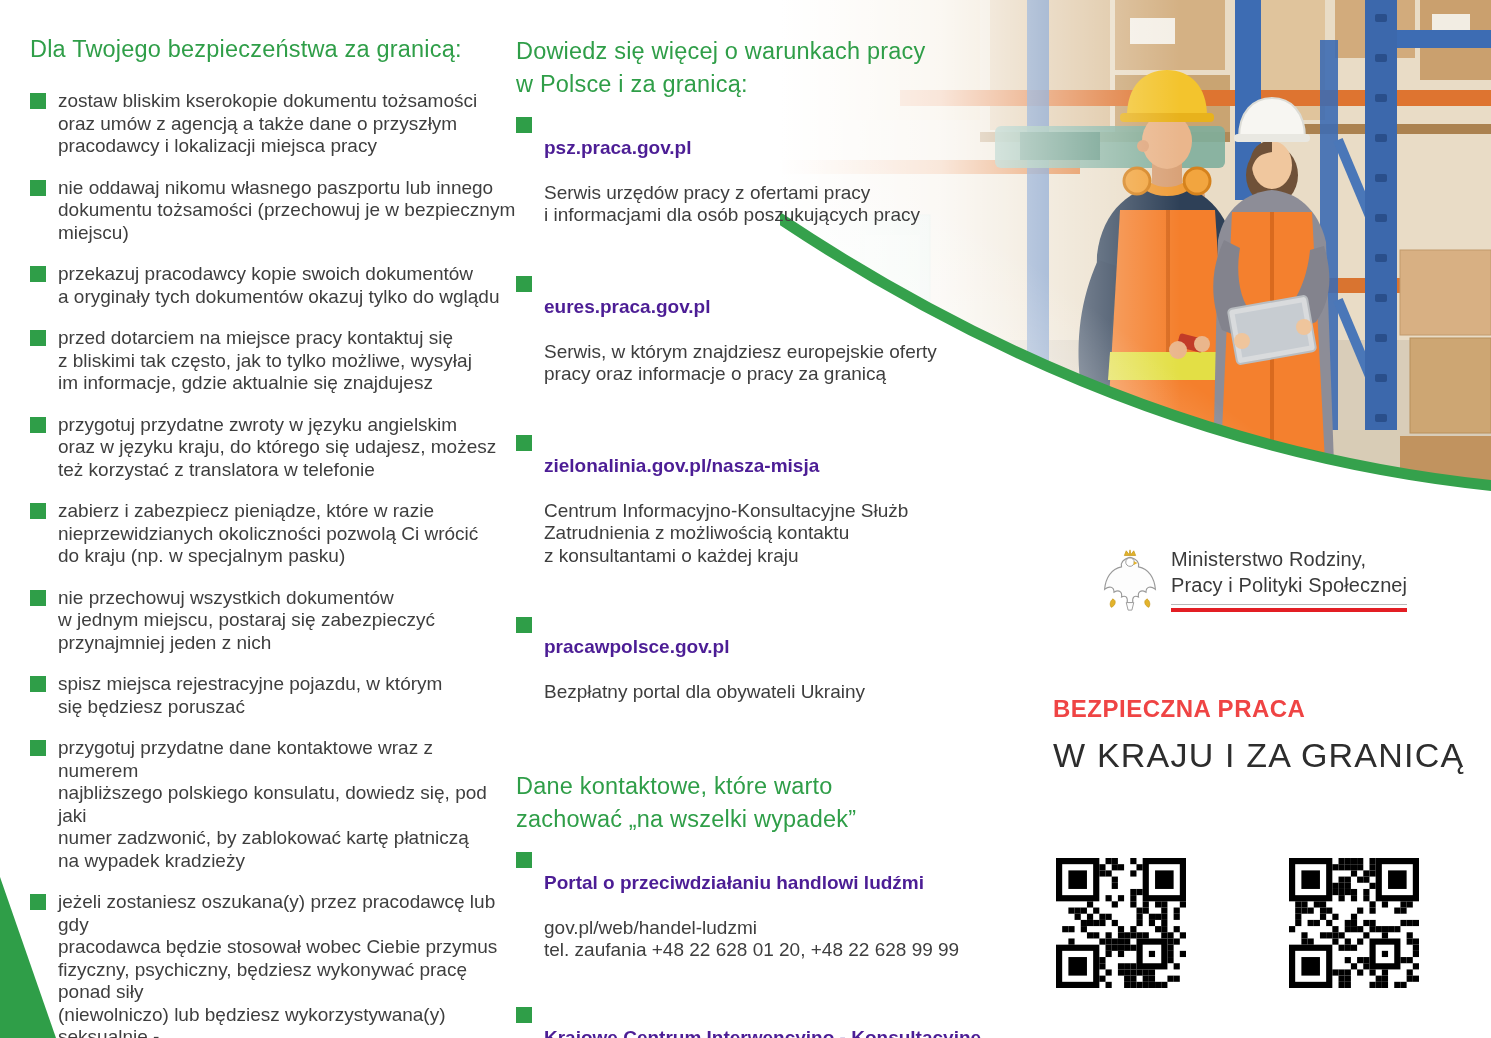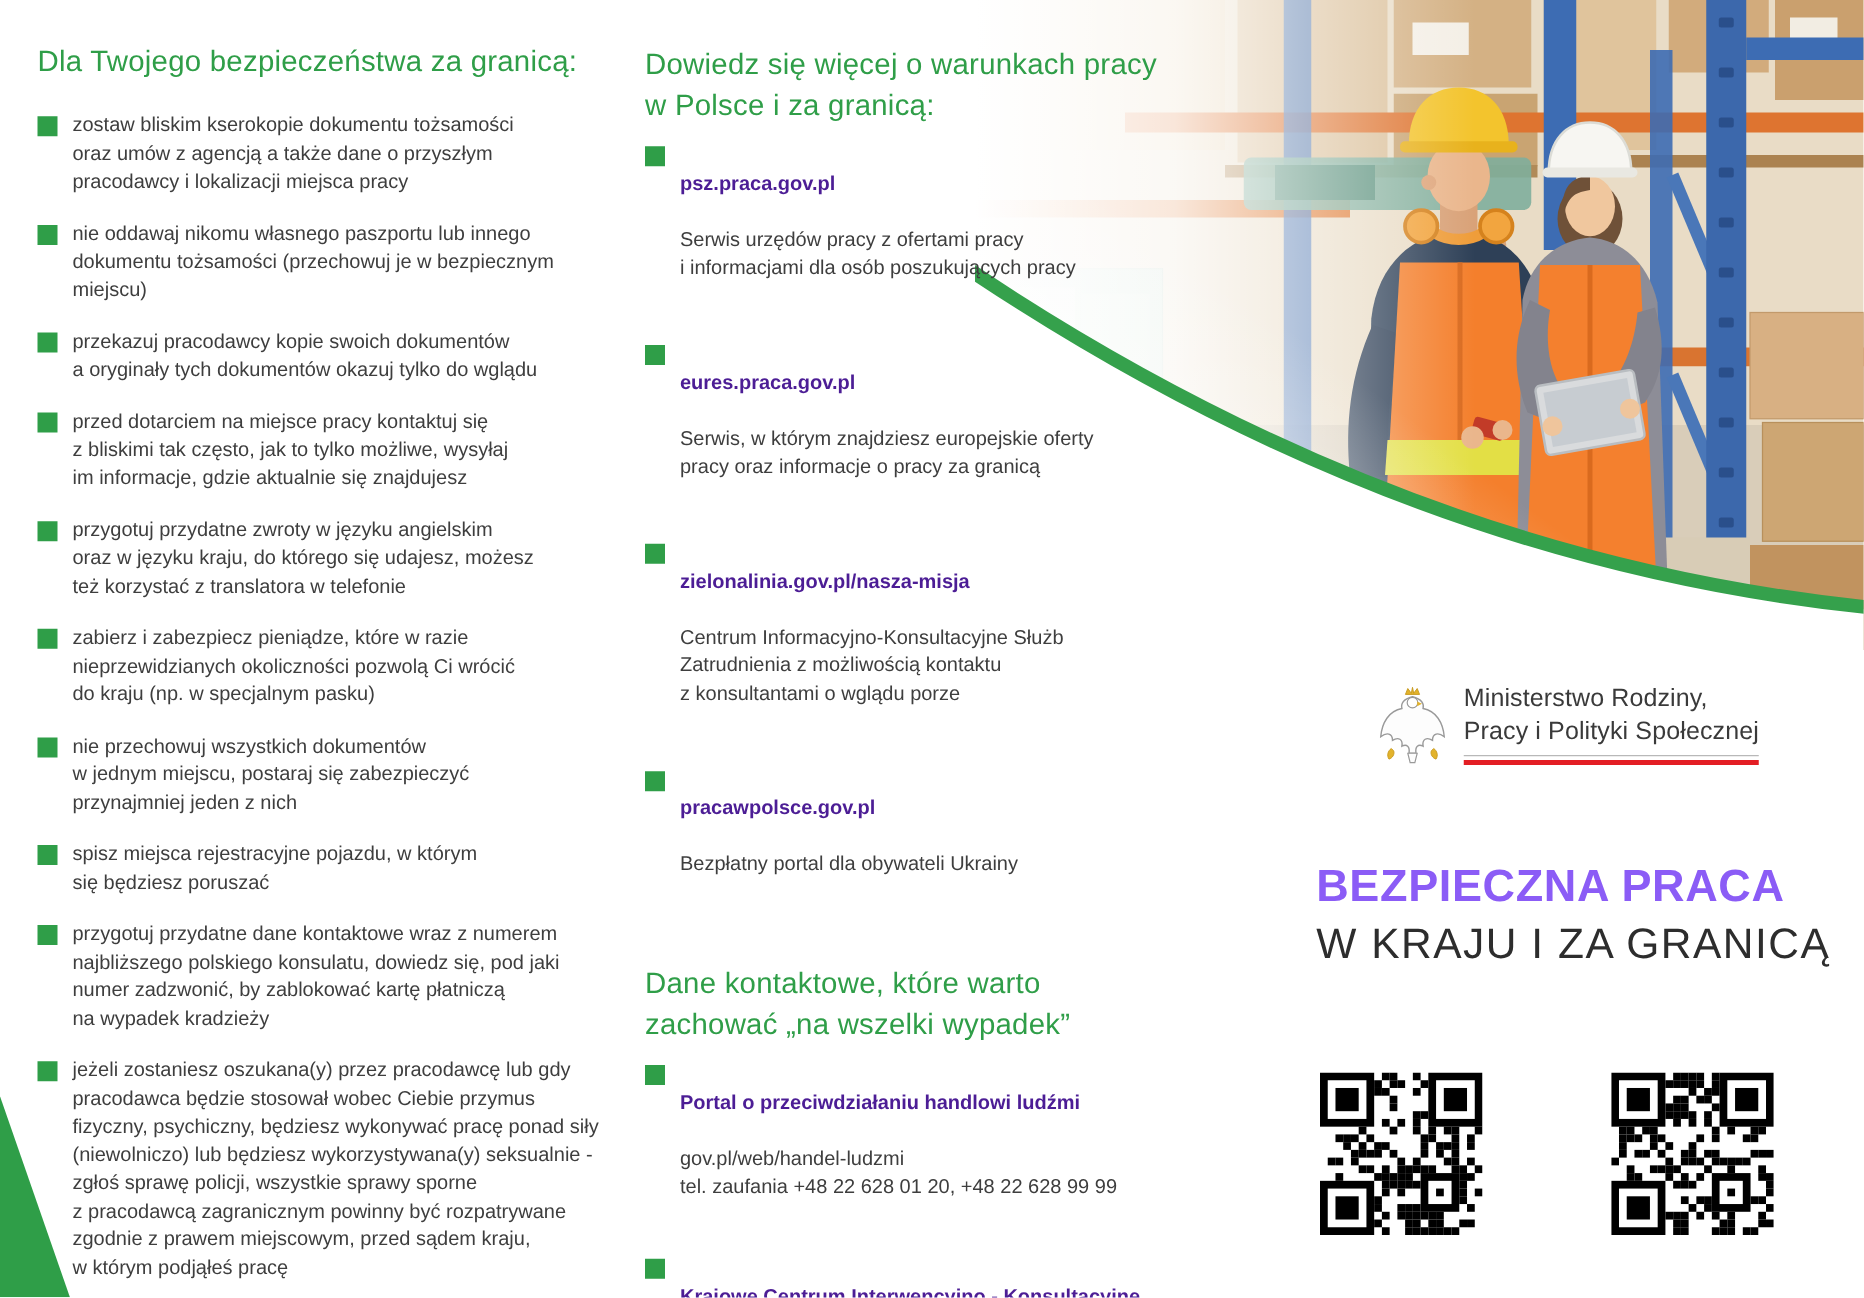--- a/index.html
+++ b/index.html
@@ -15,33 +15,33 @@
     color:#2f9e48;font-weight:normal;font-size:23.5px;line-height:33px;
     margin:0;white-space:pre-line;letter-spacing:0.2px;
   }
   .col-left .h-green{margin-bottom:24px}
   .col-mid .h-green{margin-bottom:13px}
   .h2-contacts{margin-top:44px}
   .item{display:flex;margin-bottom:19px}
   .link-item{margin-bottom:24px}
   .contact-item{margin-bottom:20px}
   .sq{width:16px;height:16px;background:#2f9e48;flex:0 0 16px;margin-right:12px;margin-top:3px}
-  .body-text{font-size:16px;line-height:22.5px;white-space:pre-line}
+  .body-text{font-size:19px;line-height:22.5px;white-space:pre-line}
   .bold-name{font-weight:bold;color:#4c1d95;white-space:pre-line}
   .photo-wrap{position:absolute;left:780px;top:0;width:711px;height:520px;z-index:1}
   .corner-triangle{
     position:absolute;left:0;top:877px;width:56px;height:161px;background:#2f9e48;
     clip-path:polygon(0 0,0 100%,100% 100%);z-index:2;
   }
   .logo{position:absolute;left:1101px;top:546px;display:flex;gap:12px;align-items:flex-end;z-index:3}
   .ministry-name{font-size:20px;line-height:26px;white-space:pre-line;color:#3a3a3a;letter-spacing:0.1px}
   .logo-rule{border-top:1px solid #b8b8b8;margin-top:6px}
   .logo-redbar{height:4px;background:#e31e24;margin-top:3px}
   .brand-title{position:absolute;left:1053px;top:686px;z-index:3}
-  .title-line1{font-size:36px;font-weight:bold;color:#8b5cf6;letter-spacing:0.5px;line-height:46px}
+  .title-line1{font-size:24px;font-weight:bold;color:#ef4444;letter-spacing:0.5px;line-height:46px}
   .title-line2{font-size:34px;color:#2d2d2d;letter-spacing:1.2px;line-height:42px;margin-top:2px}
   .qr{position:absolute;top:858px;z-index:3}
   .qr-left{left:1056px}
   .qr-right{left:1289px}
 </style>
 </head>
 <body>
 
 <div class="photo-wrap">
 <svg width="711" height="520" viewBox="0 0 711 520">
@@ -288,21 +288,21 @@
 pracy oraz informacje o pracy za granicą</div>
         </div>
       </div>
 
       <div class="item link-item">
         <span class="sq"></span>
         <div class="body-text">
           <div class="bold-name">zielonalinia.gov.pl/nasza-misja</div>
           <div>Centrum Informacyjno-Konsultacyjne Służb
 Zatrudnienia z możliwością kontaktu
-z konsultantami o wglądu porze</div>
+z konsultantami o każdej kraju</div>
         </div>
       </div>
 
       <div class="item link-item">
         <span class="sq"></span>
         <div class="body-text">
           <div class="bold-name">pracawpolsce.gov.pl</div>
           <div>Bezpłatny portal dla obywateli Ukrainy</div>
         </div>
       </div>

